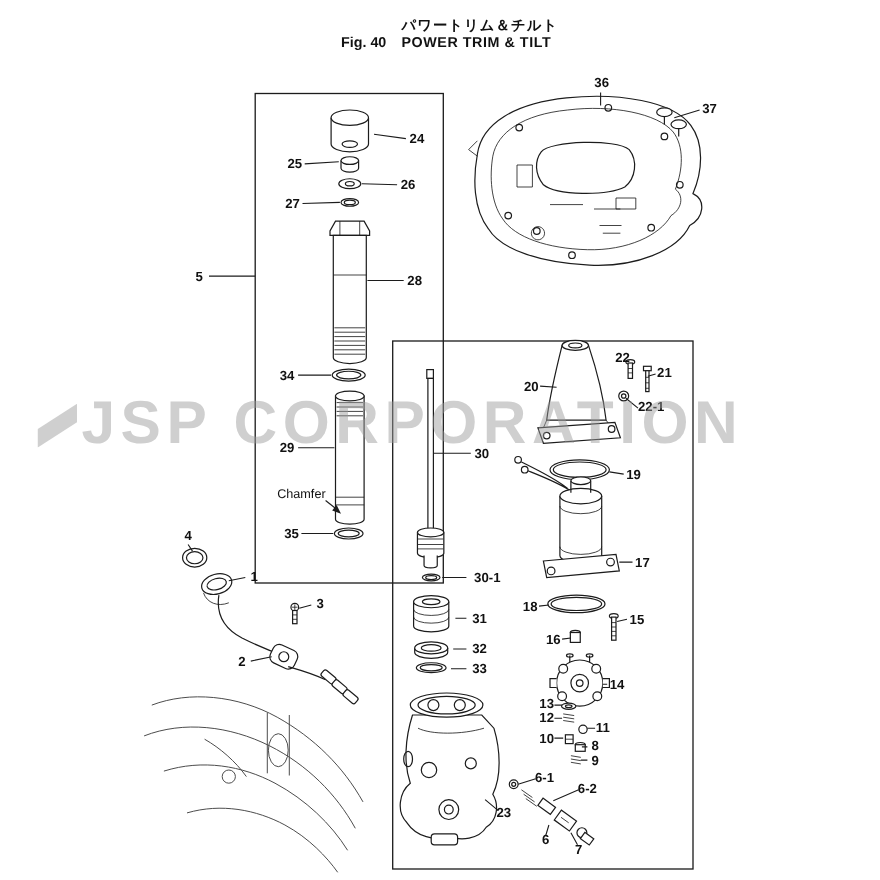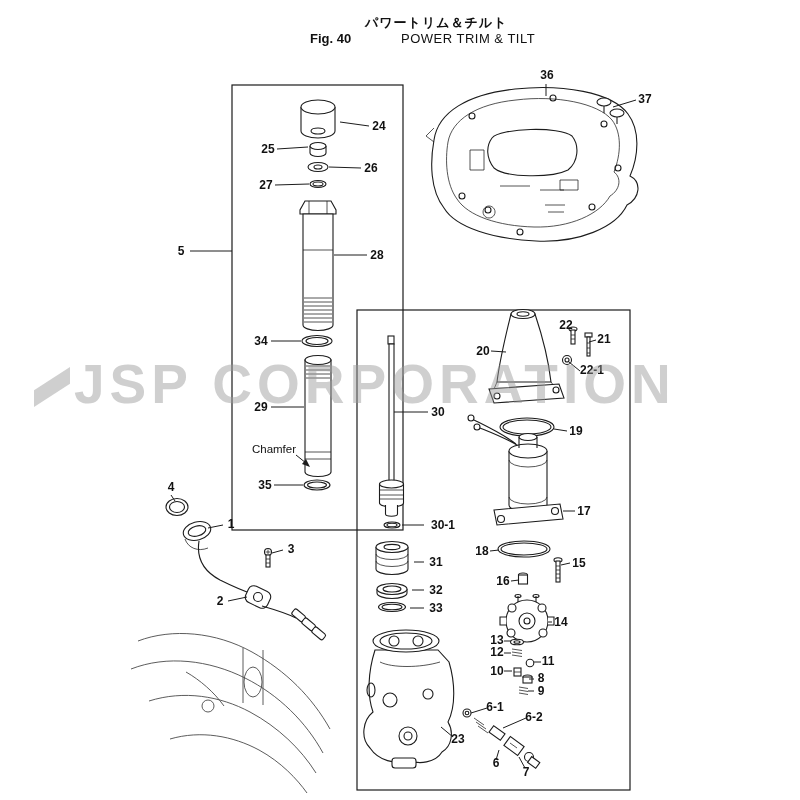--- a/index.html
+++ b/index.html
@@ -2,21 +2,21 @@
 <html><head>
 <meta charset="utf-8">
 <style>
   * { margin:0; padding:0; box-sizing:border-box; }
   html,body { width:800px; height:800px; background:#fff; overflow:hidden;
               font-family:"Liberation Sans",sans-serif; }
   .page { position:relative; width:714px; height:800px; background:#fff; }
 
   .header-jp  { position:absolute; top:14px; left:365px; font-size:13px; font-weight:bold; letter-spacing:1px; color:#111; }
   .header-fig { position:absolute; top:31px; left:310px; font-size:13px; font-weight:bold; color:#111; }
-  .header-en  { position:absolute; top:31px; left:365px; font-size:13px; font-weight:normal; letter-spacing:.5px; color:#111;margin-left:36px; }
+  .header-en  { position:absolute; top:31px; left:365px; font-size:13px; font-weight:bold; letter-spacing:.5px; color:#111; }
 
   .watermark { position:absolute; top:352px; left:34px; z-index:5; white-space:nowrap;
                font-size:55px; font-weight:bold; letter-spacing:5px;
                color:rgba(155,155,155,.48); }
   .wm-mark { display:inline-block; width:36px; height:40px; margin-right:4px; vertical-align:-4px;
              background:rgba(155,155,155,.48);
              clip-path:polygon(0 58%, 100% 0, 100% 42%, 0 100%); }
 
   svg.diagram { position:absolute; top:0; left:0; z-index:2; }
 

